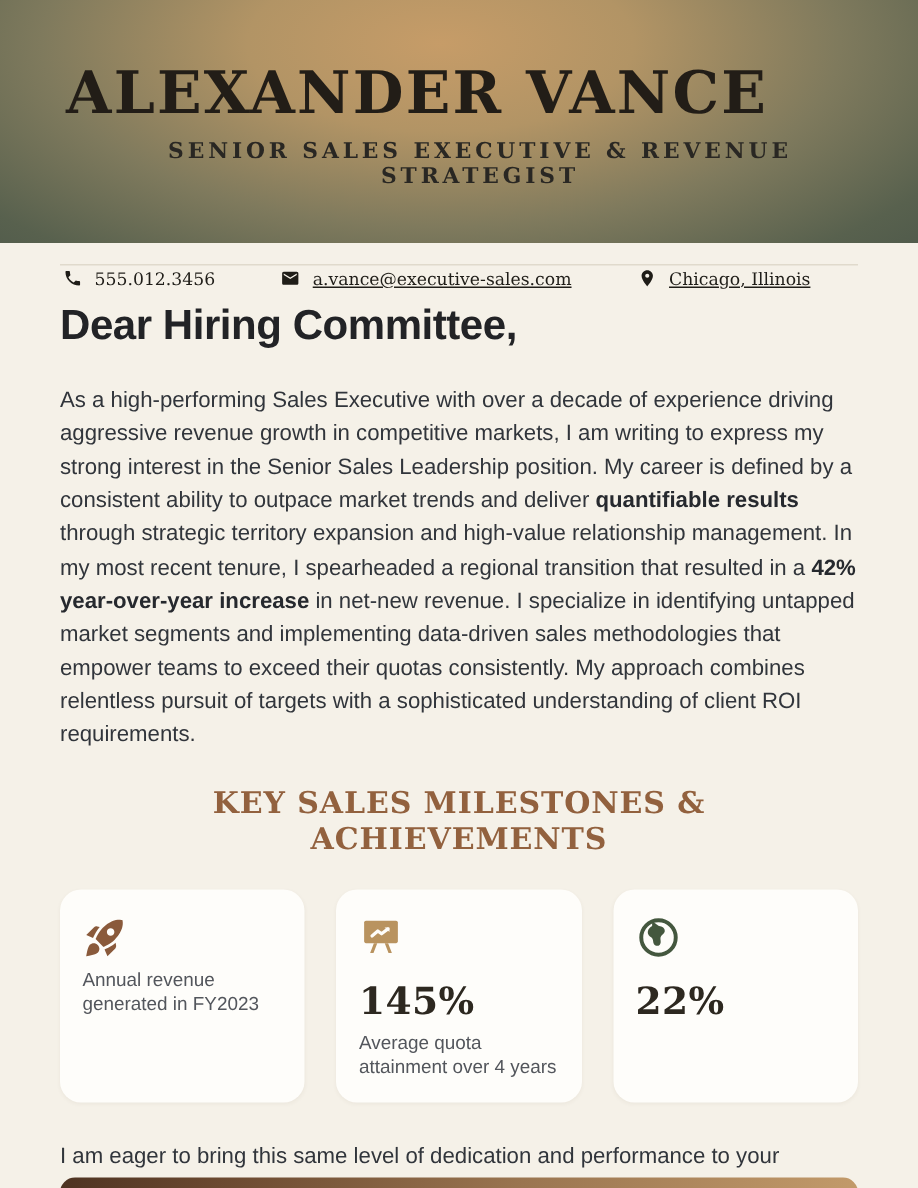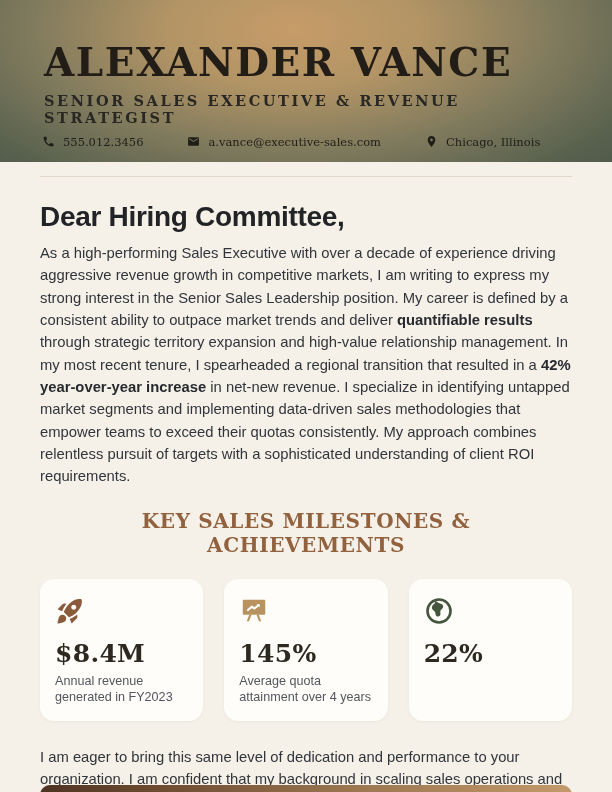--- a/index.html
+++ b/index.html
@@ -30,48 +30,49 @@
     letter-spacing: 1.5px;
     color: #221d17;
   }
   .header .subtitle {
     margin-top: 9px;
     font-family: "DejaVu Serif", "Liberation Serif", serif;
     font-weight: 700;
     font-size: 14.5px;
     letter-spacing: 2.6px;
     color: #292723;
+    text-align: center;
   }
   .contact-row {
     display: flex;
     align-items: center;
     margin-top: 9px;
     margin-left: -2px;
     color: #201e19;
     font-family: "DejaVu Serif", "Liberation Serif", serif;
     font-size: 11.5px;
   }
-  .contact-item { display: flex; align-items: center; gap: 8px; }
-  .contact-item + .contact-item { margin-left: 44px; }
+  .contact-item { display: flex; align-items: center; gap: 8px; margin-top: 44px; }
+  .contact-item + .contact-item { margin-left: 44px; text-decoration: underline; }
   .contact-item .cicon { width: 13px; height: 13px; display: inline-block; }
   .contact-item .cicon svg { width: 100%; height: 100%; fill: #1f1d18; }
 
   
   .content { padding: 0 40px; }
   .divider { margin-top: 14px; border-top: 1.5px solid #e0dacc; }
 
   .salutation {
     margin-top: 24px;
     font-size: 28px;
     font-weight: 700;
     letter-spacing: -0.3px;
     color: #222326;
   }
   .para {
-    margin-top: 9px;
+    margin-top: 23px;
     font-size: 14.8px;
     line-height: 1.51;
     color: #31353b;
   }
   .para strong { font-weight: 700; color: #26292e; }
 
   .milestones-heading {
     margin-top: 21px;
     font-family: "DejaVu Serif", "Liberation Serif", serif;
     font-weight: 700;
@@ -172,21 +173,20 @@
     <div class="milestones-heading">KEY SALES MILESTONES &amp; ACHIEVEMENTS</div>
 
     <div class="cards">
 
       <div class="card">
         <div class="icon-wrap icon-rocket">
           <svg viewBox="0 0 24 24" fill="currentColor">
               <path d="M9.19 6.35c-2.04 2.29-3.44 5.58-3.57 5.89L2 10.69l4.05-4.05c.47-.47 1.15-.68 1.81-.55l1.33.26zM11.17 17s3.74-1.55 5.89-3.7c5.4-5.4 4.5-9.62 4.21-10.57-.95-.3-5.17-1.19-10.57 4.21C8.55 9.09 7 12.83 7 12.83L11.17 17zm6.48-2.19c-2.29 2.04-5.58 3.44-5.89 3.57L13.31 22l4.05-4.05c.47-.47.68-1.15.55-1.81l-.26-1.33zM9 18c0 .83-.34 1.58-.88 2.12C6.94 21.3 2 22 2 22s.7-4.94 1.88-6.12C4.42 15.34 5.17 15 6 15c1.66 0 3 1.34 3 3zm4-9c0-1.1.9-2 2-2s2 .9 2 2-.9 2-2 2-2-.9-2-2z"></path>
             </svg>
         </div>
-        <div class="value">$8.4M</div>
         <div class="label">Annual revenue generated in FY2023</div>
       </div>
 
       <div class="card">
         <div class="icon-wrap icon-easel">
           <svg viewBox="0 0 24 24">
             <path fill="currentColor" d="M4 3h16c.55 0 1 .45 1 1v10c0 .55-.45 1-1 1H4c-.55 0-1-.45-1-1V4c0-.55.45-1 1-1z"></path>
             <path fill="currentColor" d="M8.2 15 6.2 20.2h1.8L10 15zM15.8 15l2 5.2H16L14 15z"></path>
             <path fill="none" stroke="#fefdfa" stroke-width="1.7" stroke-linecap="round" stroke-linejoin="round" d="M7.2 11.2 10.3 8.5l2 1.5 3.4-2.6"></path>
             <path fill="#fefdfa" d="M13.9 6.6h2.6v2.4z"></path>

